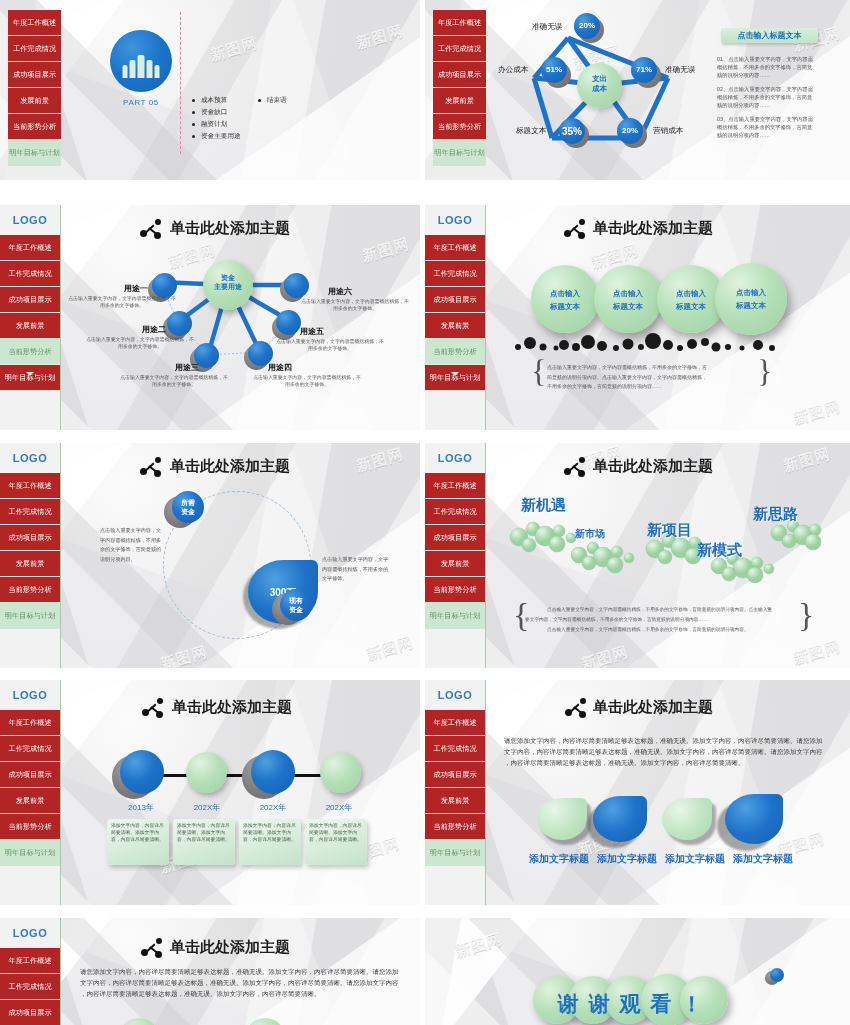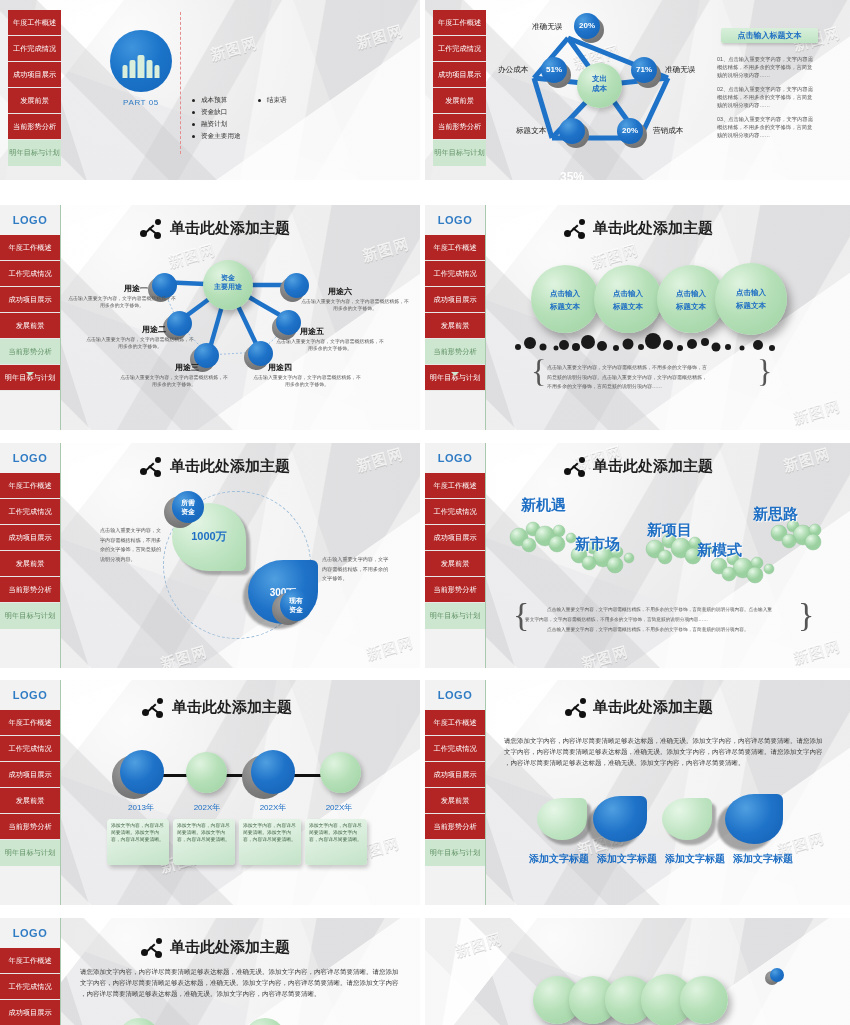--- a/index.html
+++ b/index.html
@@ -223,21 +223,21 @@
     <div class="lbl" style="left:116px;top:65px;width:26px;text-align:center;color:#fff;font-size:8px;font-weight:bold;">51%</div>
     <div class="lbl" style="left:73px;top:65px;font-size:7.6px;color:#222;">办公成本</div>
 
     <div class="circ grey" style="left:210px;top:62px;width:26px;height:26px;"></div>
     <div class="circ blue" style="left:206px;top:57px;width:26px;height:26px;"></div>
     <div class="lbl" style="left:206px;top:65px;width:26px;text-align:center;color:#fff;font-size:8px;font-weight:bold;">71%</div>
     <div class="lbl" style="left:240px;top:65px;font-size:7.6px;color:#222;">准确无误</div>
 
     <div class="circ grey" style="left:138px;top:122px;width:26px;height:26px;"></div>
     <div class="circ blue" style="left:134px;top:118px;width:26px;height:26px;"></div>
-    <div class="lbl" style="left:134px;top:126px;width:26px;text-align:center;color:#fff;font-size:12px;font-weight:bold;margin-top:44px;">35%</div>
+    <div class="lbl" style="left:134px;top:126px;width:26px;text-align:center;color:#fff;font-size:10px;font-weight:bold;">35%</div>
     <div class="lbl" style="left:91px;top:126px;font-size:7.6px;color:#222;">标题文本</div>
 
     <div class="circ grey" style="left:196px;top:122px;width:26px;height:26px;"></div>
     <div class="circ blue" style="left:192px;top:118px;width:26px;height:26px;"></div>
     <div class="lbl" style="left:192px;top:126px;width:26px;text-align:center;color:#fff;font-size:8px;font-weight:bold;">20%</div>
     <div class="lbl" style="left:228px;top:126px;font-size:7.6px;color:#222;">营销成本</div>
 
     <div class="tagbox" style="left:296px;top:28px;width:97px;height:15px;font-size:8px;border-radius:2px;">点击输入标题文本</div>
     <div class="txt" style="left:292px;top:56px;width:100px;font-size:5.3px;">01、点击输入重要文字内容，文字内容需概括精炼，不用多余的文字修饰，言简意赅的说明分项内容……</div>
     <div class="txt" style="left:292px;top:86px;width:100px;font-size:5.3px;">02、点击输入重要文字内容，文字内容需概括精炼，不用多余的文字修饰，言简意赅的说明分项内容……</div>
@@ -448,25 +448,20 @@
       <u style="left:4px;top:14px;width:13px;transform:rotate(-42deg);"></u>
       <u style="left:9px;top:8px;width:11px;transform:rotate(38deg);"></u>
       <i style="left:0;top:11px;width:7px;height:7px;"></i>
       <i style="left:15px;top:0px;width:6px;height:6px;"></i>
       <i style="left:14px;top:13px;width:7px;height:7px;"></i>
     </div>
     <div class="stitle" style="left:170px;top:14px;font-size:15px;">单击此处添加主题</div>
 
     <div class="dashring" style="left:163px;top:48px;width:148px;height:148px;"></div>
 
-    <div style="position:absolute;left:172px;top:60px;width:78px;height:72px;">
-      <div style="position:absolute;left:4px;top:4px;width:74px;height:68px;border-radius:50% 50% 6px 50%;background:rgba(90,90,90,.45);filter:blur(1px);"></div>
-      <div style="position:absolute;left:0;top:0;width:74px;height:68px;border-radius:50% 50% 6px 50%;background:radial-gradient(circle at 34% 28%,#e3f5e4 0%,#bfe4c2 55%,#a9d9ae 100%);"></div>
-      <div style="position:absolute;left:0;top:26px;width:74px;text-align:center;color:#1f6fc4;font-size:11px;font-weight:bold;">1000万</div>
-    </div>
     <div class="circ grey" style="left:164px;top:53px;width:32px;height:32px;"></div>
     <div class="circ blue" style="left:172px;top:48px;width:32px;height:32px;"></div>
     <div class="lbl" style="left:172px;top:56px;width:32px;text-align:center;color:#fff;font-size:6.8px;font-weight:bold;line-height:1.3;">所需<br>资金</div>
 
     <div style="position:absolute;left:248px;top:117px;width:74px;height:68px;">
       <div style="position:absolute;left:-5px;top:5px;width:70px;height:64px;border-radius:50% 6px 50% 50%;background:rgba(90,90,90,.5);filter:blur(1px);"></div>
       <div style="position:absolute;left:0;top:0;width:70px;height:64px;border-radius:50% 6px 50% 50%;background:radial-gradient(circle at 38% 30%,#4f9fe0 0%,#1e72c8 50%,#1461b4 100%);"></div>
       <div style="position:absolute;left:0;top:26px;width:70px;text-align:center;color:#fff;font-size:10px;font-weight:bold;">300万</div>
     </div>
     <div class="circ grey" style="left:272px;top:150px;width:32px;height:32px;"></div>
@@ -555,21 +550,21 @@
         <circle cx="276" cy="22" r="8"></circle>
           <circle cx="290" cy="15" r="6"></circle>
           <circle cx="300" cy="24" r="10"></circle>
         <circle cx="286" cy="30" r="7"></circle>
           <circle cx="312" cy="19" r="6"></circle>
           <circle cx="310" cy="31" r="8"></circle>
       </g>
     </svg>
 
     <div class="lbl blu-t" style="left:96px;top:53px;font-size:15px;font-weight:bold;text-shadow:1px 1px 1px rgba(255,255,255,.9);">新机遇</div>
-    <div class="lbl blu-t" style="left:150px;top:92px;font-size:15px;font-weight:bold;text-shadow:1px 1px 1px rgba(255,255,255,.9);">新市场</div>
+    <div class="lbl blu-t" style="left:150px;top:84px;font-size:10px;font-weight:bold;text-shadow:1px 1px 1px rgba(255,255,255,.9);">新市场</div>
     <div class="lbl blu-t" style="left:222px;top:78px;font-size:15px;font-weight:bold;text-shadow:1px 1px 1px rgba(255,255,255,.9);">新项目</div>
     <div class="lbl blu-t" style="left:272px;top:98px;font-size:15px;font-weight:bold;text-shadow:1px 1px 1px rgba(255,255,255,.9);">新模式</div>
     <div class="lbl blu-t" style="left:328px;top:62px;font-size:15px;font-weight:bold;text-shadow:1px 1px 1px rgba(255,255,255,.9);">新思路</div>
 
     <div class="brace" style="left:88px;top:155px;font-size:34px;">{</div>
     <div class="brace" style="left:373px;top:155px;font-size:34px;">}</div>
     <div class="txt" style="left:100px;top:162px;width:272px;font-size:4.7px;line-height:2.1;">
       <span style="margin-left:22px;">点击输入重要文字内容，文字内容需概括精炼，不用多余的文字修饰，言简意赅的说明分项内容。点击输入重</span><br>
       <span>要文字内容，文字内容需概括精炼，不用多余的文字修饰，言简意赅的说明分项内容……</span><br>
       <span style="margin-left:22px;">点击输入重要文字内容，文字内容需概括精炼，不用多余的文字修饰，言简意赅的说明分项内容。</span>
@@ -733,18 +728,19 @@
   <div class="slide" style="left:425px;top:918px;width:425px;height:107px;">
     <div class="bg"></div>
     <div class="wm" style="left:30px;top:18px;">新图网</div>
 
     <div class="circ green" style="left:108px;top:58px;width:48px;height:48px;box-shadow:3px 4px 7px rgba(0,0,0,.3);"></div>
     <div class="circ green" style="left:144px;top:58px;width:48px;height:48px;box-shadow:3px 4px 7px rgba(0,0,0,.3);"></div>
     <div class="circ green" style="left:180px;top:58px;width:48px;height:48px;box-shadow:3px 4px 7px rgba(0,0,0,.3);"></div>
     <div class="circ green" style="left:216px;top:56px;width:52px;height:52px;box-shadow:3px 4px 7px rgba(0,0,0,.3);"></div>
     <div class="circ green" style="left:255px;top:58px;width:48px;height:48px;box-shadow:3px 4px 7px rgba(0,0,0,.3);"></div>
 
+    <div class="lbl blu-t" style="left:108px;top:72px;width:196px;text-align:center;font-size:21px;font-weight:bold;letter-spacing:2px;">谢 谢 观 看 ！</div>
 
     <div class="circ grey" style="left:340px;top:53px;width:14px;height:14px;"></div>
     <div class="circ blue" style="left:345px;top:50px;width:14px;height:14px;"></div>
   </div>
 
 </div>
 
 </body></html>

